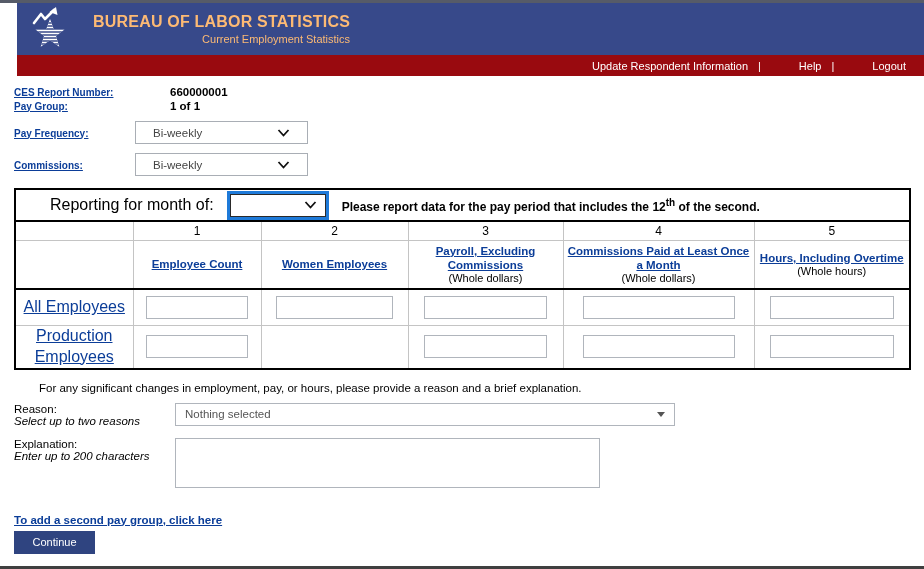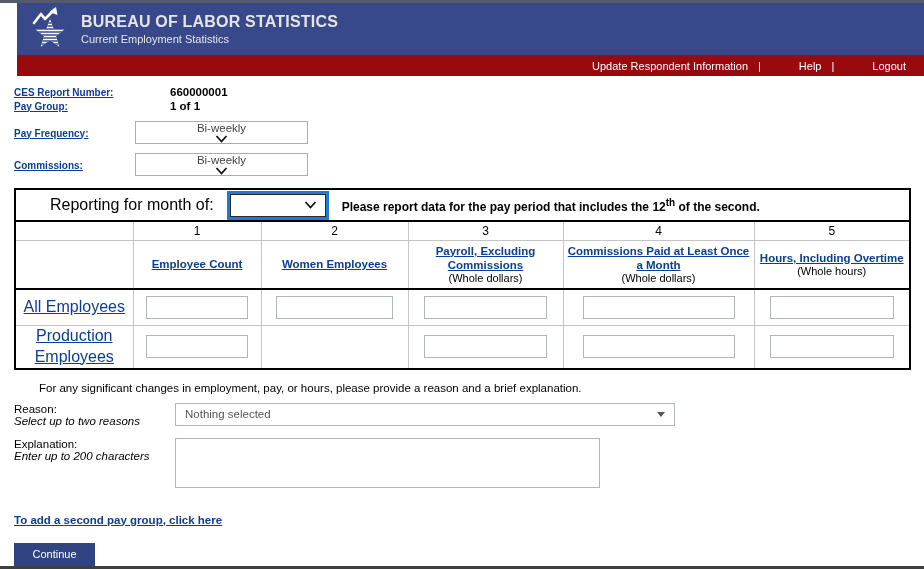--- a/index.html
+++ b/index.html
@@ -7,42 +7,42 @@
   body { font-family:"Liberation Sans", sans-serif; }
   .page {
     position:relative; width:924px; height:569px; background:#fff;
     overflow:hidden; font-size:12px; color:#000;
   }
   .top-edge { height:3px; background:#565b68; width:100%; }
   .bottom-edge { position:absolute; bottom:0; left:0; width:100%; height:3px; background:#3f3f3f; }
 
   
   .banner { margin-left:17px; height:52px; background:#37498a; display:flex; align-items:center; padding-left:10px; }
-  .banner-text { margin-left:8px; color:#e5e5e5; }
+  .banner-text { margin-left:20px; color:#fdba74;text-align:right; }
   .banner-title { font-size:16px; font-weight:bold; letter-spacing:.2px; }
   .banner-sub { font-size:11px; margin-top:2px; }
 
   .redbar { margin-left:17px; height:21px; background:#990a0f; display:flex; align-items:center; justify-content:flex-end; padding-right:18px; gap:10px; }
   .redbar a { color:#fff; font-size:11px; text-decoration:none;padding-left:28px; }
   .redbar .sep { color:#fff; font-size:11px; }
 
   
   .content { padding:9px 14px 0 14px; }
   .info-row { display:flex; align-items:center; }
   .lbl-link { color:#0b3d98; font-weight:bold; text-decoration:underline; font-size:10px; cursor:pointer; }
   .info-row.txt { height:13px; margin-bottom:1px; }
   .info-row.txt .lab { width:156px; }
   .info-val { font-weight:bold; font-size:11.5px; }
   .info-row.sel { margin-top:9px; }
   .info-row.sel .lab { width:121px; }
 
   .fake-select {
     width:173px; height:23px; background:#fff; border:1px solid #a9aeb5;
     display:flex; align-items:center; justify-content:space-between;
-    padding:0 0; cursor:pointer;flex-direction:column;
+    padding:0 17px; cursor:pointer;
   }
   .fake-select .sel-text { color:#444; font-size:11.5px; }
 
   
   table.report { border-collapse:collapse; border:2px solid #000; width:895px; margin-top:12px; table-layout:fixed; }
   table.report td { border:1px solid #c4c4c4; text-align:center; vertical-align:middle; }
   tr.rep-row td { border:none; border-bottom:2px solid #000; height:32px; text-align:left; padding:0 6px; }
   .rep-flex { display:flex; align-items:center; gap:10px; }
   .rep-label { font-weight:normal; font-size:16px; white-space:nowrap;margin-left:28px; }
   .month-select {
@@ -70,21 +70,21 @@
     display:flex; align-items:center; justify-content:space-between; padding:0 9px; cursor:pointer;
   }
   .multi-select .sel-text { color:#555; font-size:11.5px; }
   .caret-down { width:0; height:0; border-left:4px solid transparent; border-right:4px solid transparent; border-top:5px solid #555; }
   .field-row.expl { margin-top:11px; }
   textarea.expl-box { width:425px; height:50px; border:1px solid #b0b5bc; resize:none; font-family:"Liberation Sans",sans-serif; font-size:12px; padding:3px 5px; }
 
   .add-link { display:inline-block; margin-top:26px; color:#0b3d98; font-weight:bold; text-decoration:underline; font-size:11.5px; cursor:pointer; }
 
   .continue-btn {
-    display:block; margin-top:16px; width:81px; height:23px; background:#2f4480; color:#fff;
+    display:block; margin-top:4px; width:81px; height:23px; background:#2f4480; color:#fff;
     border:1px solid #2f4480; font-size:11px; font-family:"Liberation Sans",sans-serif; cursor:pointer;
   }
 
   
   .footer-line { margin:12px 12px 0 0; border-top:2px solid #2c3e70; }
   .footer { display:flex; justify-content:space-between; align-items:center; padding:8px 14px 0 14px; font-size:11px; }
   .footer a { color:#0b3d98; text-decoration:underline; }
   .chev-svg { display:block; }
 </style>
 </head>

